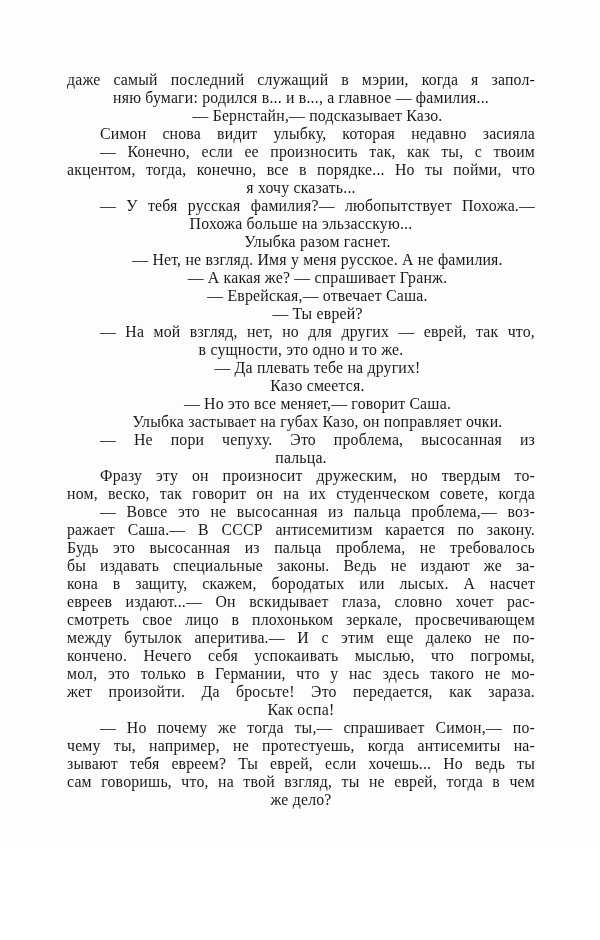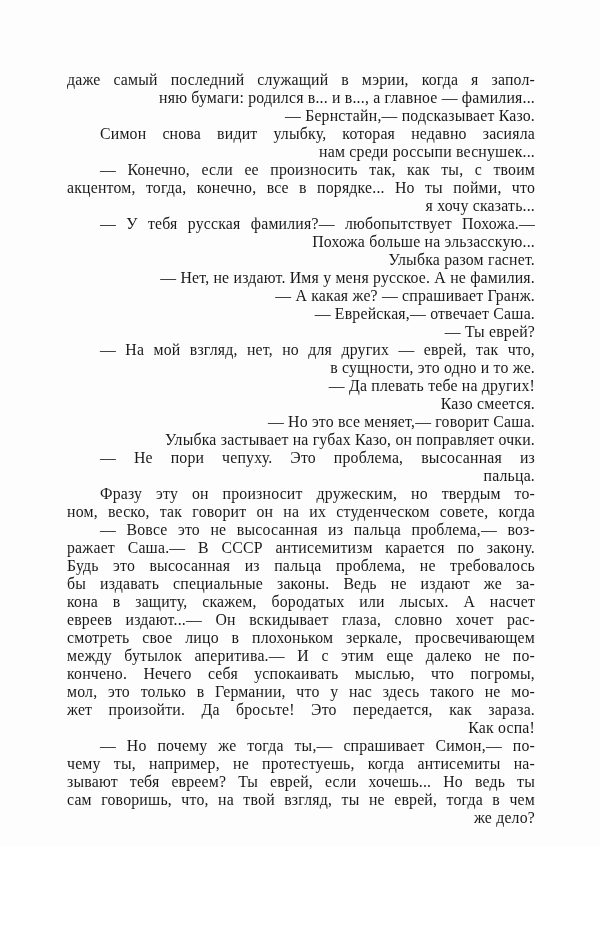--- a/index.html
+++ b/index.html
@@ -19,21 +19,21 @@
     position: absolute;
     left: 67px;
     top: 71px;
     width: 468px;
   }
   .line {
     font-size: 15.8px;
     line-height: 18px;
     color: #191919;
     white-space: nowrap;
-    text-align: right;
+    text-align: center;
     letter-spacing: 0.2px;
   }
   .line.j {
     text-align: justify;
     text-align-last: justify;
     text-justify: inter-word;
   }
   .line.ind {
     padding-left: 33px;
   }
@@ -49,28 +49,27 @@
 </style>
 </head>
 <body>
 
 <div class="page" style="background: rgb(253, 253, 253);">
   <div class="textblock" style="color: rgb(25, 25, 25);">
       <div class="line j">даже самый последний служащий в мэрии, когда я запол-</div>
       <div class="line">няю бумаги: родился в... и в..., а главное — фамилия...</div>
       <div class="line ind">— Бернстайн,— подсказывает Казо.</div>
       <div class="line ind j">Симон снова видит улыбку, которая недавно засияла</div>
-      <div class="line">нам среди россыпи веснушек...</div>
       <div class="line ind j">— Конечно, если ее произносить так, как ты, с твоим</div>
       <div class="line j">акцентом, тогда, конечно, все в порядке... Но ты пойми, что</div>
       <div class="line">я хочу сказать...</div>
       <div class="line ind j">— У тебя русская фамилия?— любопытствует Похожа.—</div>
       <div class="line">Похожа больше на эльзасскую...</div>
       <div class="line ind">Улыбка разом гаснет.</div>
-      <div class="line ind">— Нет, не издают. Имя у меня русское. А не фамилия.</div>
+      <div class="line ind">— Нет, не взгляд. Имя у меня русское. А не фамилия.</div>
       <div class="line ind">— А какая же? — спрашивает Гранж.</div>
       <div class="line ind">— Еврейская,— отвечает Саша.</div>
       <div class="line ind">— Ты еврей?</div>
       <div class="line ind j">— На мой взгляд, нет, но для других — еврей, так что,</div>
       <div class="line">в сущности, это одно и то же.</div>
       <div class="line ind">— Да плевать тебе на других!</div>
       <div class="line ind">Казо смеется.</div>
       <div class="line ind">— Но это все меняет,— говорит Саша.</div>
       <div class="line ind">Улыбка застывает на губах Казо, он поправляет очки.</div>
       <div class="line ind j">— Не пори чепуху. Это проблема, высосанная из</div>

